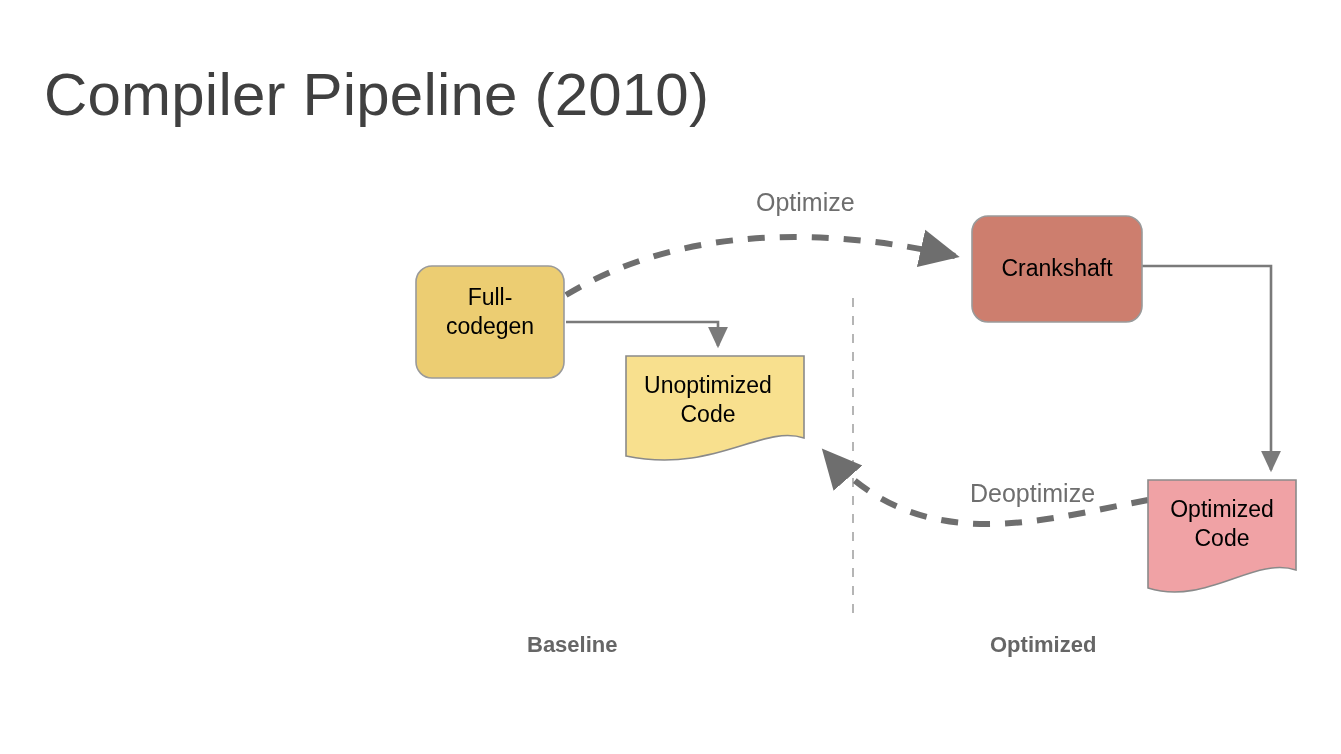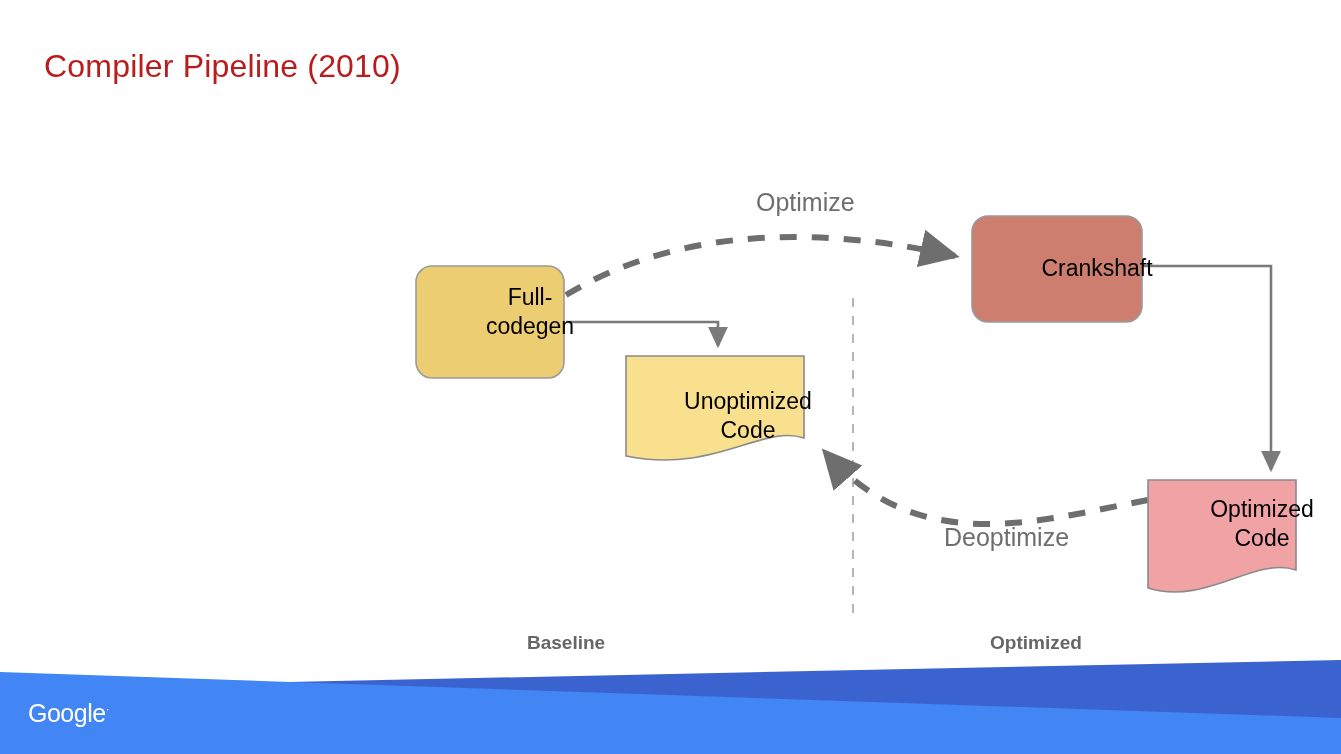--- a/index.html
+++ b/index.html
@@ -13,24 +13,24 @@
     height: 754px;
     background: #ffffff;
     overflow: hidden;
     font-family: "Liberation Sans", sans-serif;
   }
 
   
   #slide-title {
     position: absolute;
     left: 44px;
-    top: 48px;
-    font-size: 32px;
+    top: 60px;
+    font-size: 60px;
     font-weight: 400;
-    color: #b91c1c;
+    color: #404040;
     letter-spacing: 0.2px;
     white-space: nowrap;
   }
 
   
   #diagram-canvas {
     position: absolute;
     left: 0;
     top: 0;
     width: 1341px;
@@ -49,45 +49,44 @@
     position: absolute;
     display: flex;
     align-items: center;
     justify-content: center;
     text-align: center;
     color: #000000;
     font-size: 23px;
     line-height: 1.27;
     font-family: "Liberation Sans", sans-serif;
     pointer-events: none;
-    padding-left: 40px;
   }
 
   #label-full-codegen { left: 416px; top: 266px; width: 148px; height: 92px; }
-  #label-unoptimized  { left: 626px; top: 372px; width: 164px; height: 88px;  }
+  #label-unoptimized  { left: 626px; top: 356px; width: 164px; height: 88px;  }
   #label-crankshaft   { left: 972px; top: 216px; width: 170px; height: 106px; }
   #label-optimized    { left: 1148px; top: 480px; width: 148px; height: 88px; }
 
   
   .edge-label {
     position: absolute;
     color: #6e6e6e;
     font-size: 25px;
     font-weight: 400;
     white-space: nowrap;
     font-family: "Liberation Sans", sans-serif;
   }
   #label-optimize   { left: 756px; top: 188px; }
-  #label-deoptimize { left: 944px; top: 479px; margin-top: 44px; }
+  #label-deoptimize { left: 970px; top: 479px; }
 
   
   .section-label {
     position: absolute;
     color: #666666;
-    font-size: 19px;
+    font-size: 22px;
     font-weight: bold;
     white-space: nowrap;
     font-family: "Liberation Sans", sans-serif;
   }
   #section-baseline  { left: 527px; top: 632px; }
   #section-optimized { left: 990px; top: 632px; }
 
   
   #footer {
     position: absolute;
@@ -183,21 +182,14 @@
       </div>
     </div>
 
     <div class="edge-label" id="label-optimize">Optimize</div>
     <div class="edge-label" id="label-deoptimize">Deoptimize</div>
 
     <div class="section-label" id="section-baseline">Baseline</div>
     <div class="section-label" id="section-optimized">Optimized</div>
   </div>
 
-  <div id="footer">
-    <svg id="footer-svg" viewBox="0 0 1341 110" preserveAspectRatio="none">
-      <polygon points="0,44 1341,16 1341,110 0,110" fill="#3b63cf"></polygon>
-      <polygon points="0,28 1341,74 1341,110 0,110" fill="#4285f4"></polygon>
-    </svg>
-    <div id="google-wordmark"><span>Google</span><span class="tm">·</span></div>
-  </div>
 
 </div>
 
 </body></html>

